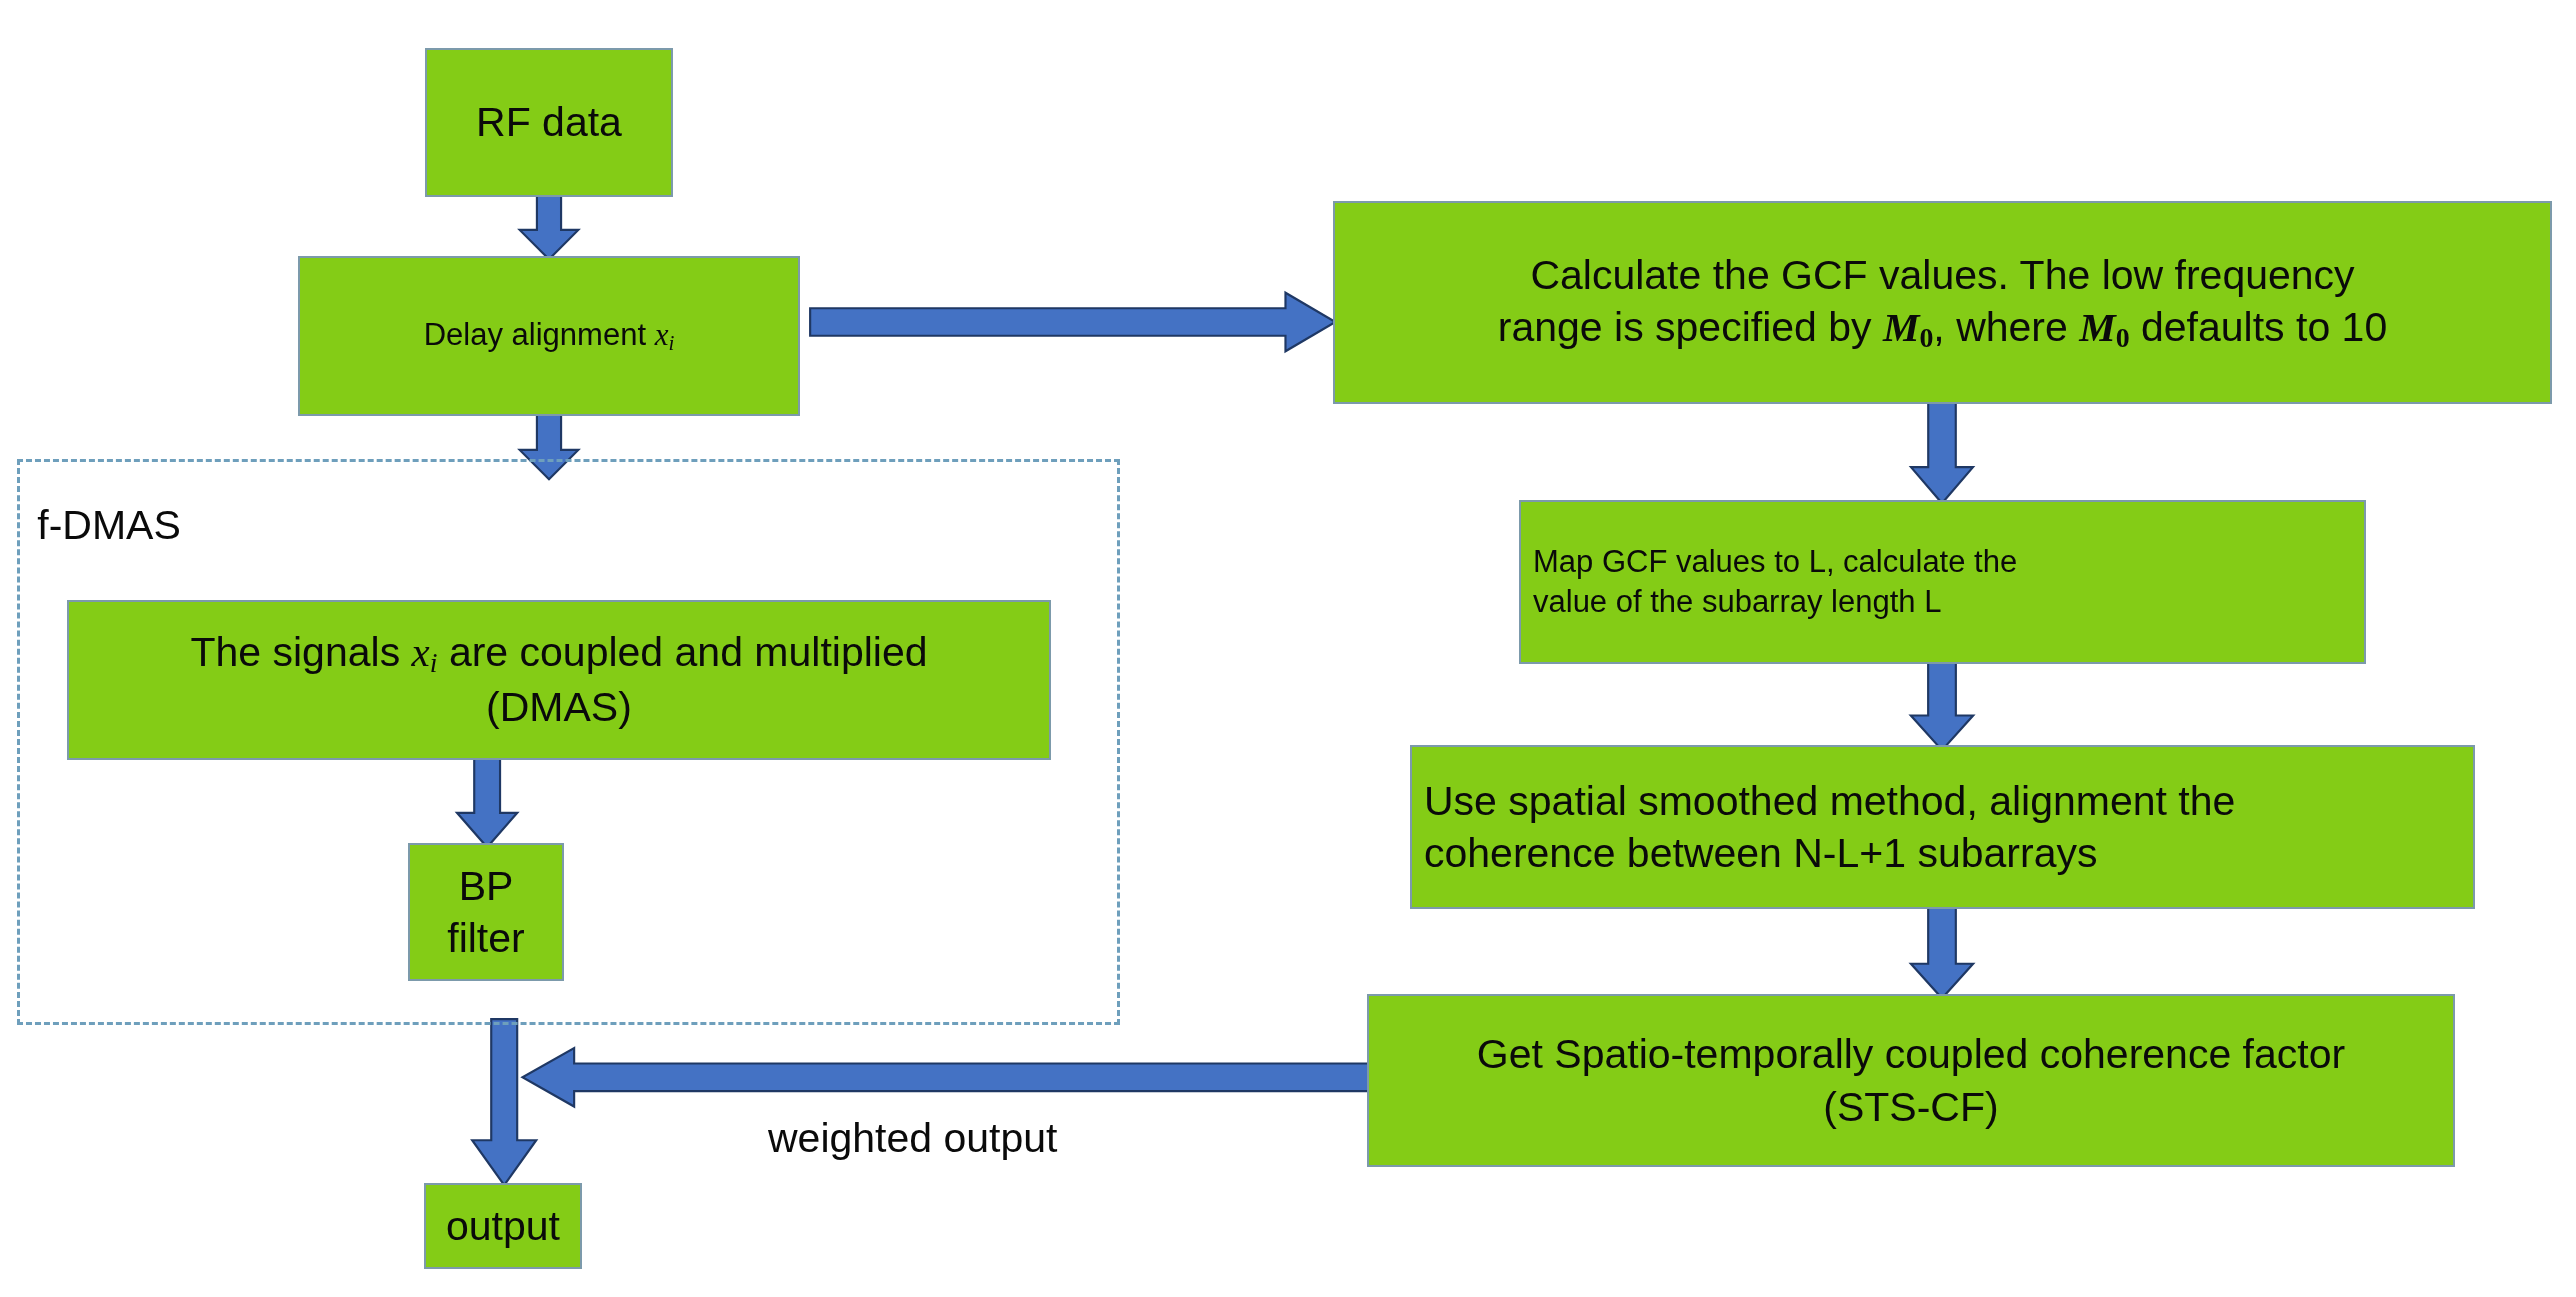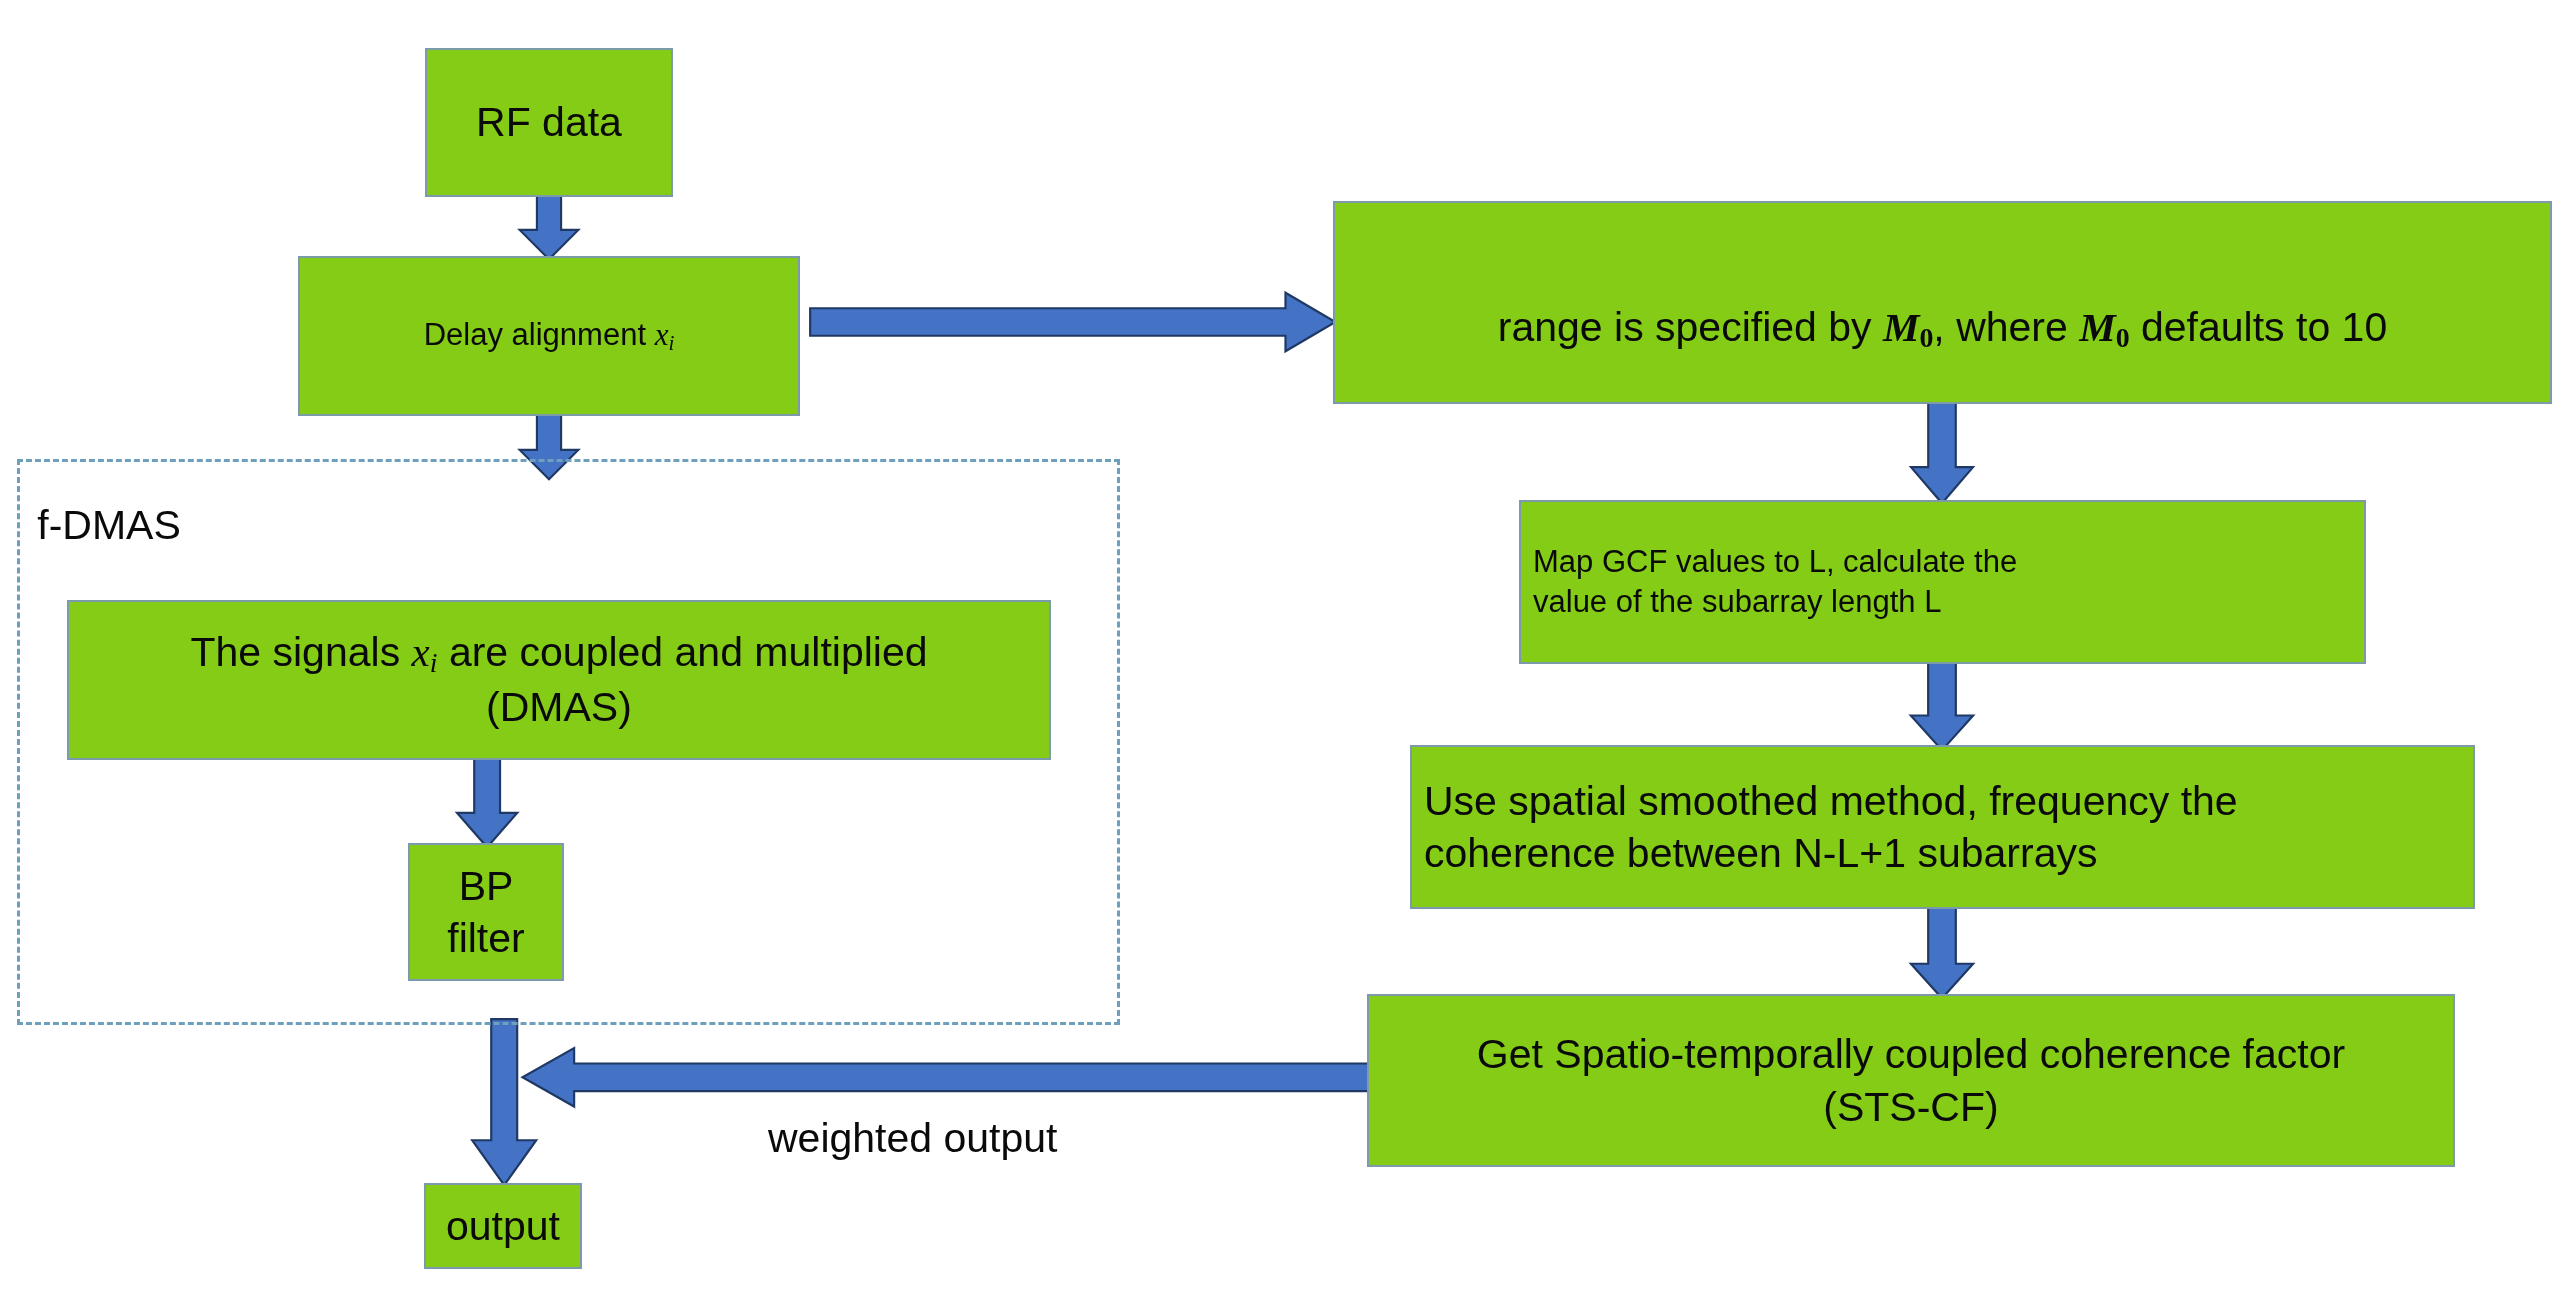--- a/index.html
+++ b/index.html
@@ -149,29 +149,29 @@
 
   <div class="node" id="n-rf-data">
     <span class="txt">RF data</span>
   </div>
 
   <div class="node" id="n-delay">
     <span class="txt"><span>Delay alignment </span><span class="mathvar"><span>x</span><sub>i</sub></span></span>
   </div>
 
   <div class="node" id="n-gcf">
-    <span class="txt"><br><span>range is specified by </span><span class="mathvar-b"><span>M</span><sub>0</sub></span><span>, where </span><span class="mathvar-b"><span>M</span><sub>0</sub></span><span> defaults to 10</span></span>
+    <span class="txt"><span>Calculate the GCF values. The low frequency</span><br><span>range is specified by </span><span class="mathvar-b"><span>M</span><sub>0</sub></span><span>, where </span><span class="mathvar-b"><span>M</span><sub>0</sub></span><span> defaults to 10</span></span>
   </div>
 
   <div class="node" id="n-map-gcf" style="justify-content:flex-start; text-align:left;">
     <span class="txt" style="text-align:left;"><span>Map GCF values to L, calculate the</span><br><span>value of the subarray length L</span></span>
   </div>
 
   <div class="node" id="n-spatial" style="justify-content:flex-start; text-align:left;">
-    <span class="txt" style="text-align:left;"><span>Use spatial smoothed method, frequency the</span><br><span>coherence between N-L+1 subarrays</span></span>
+    <span class="txt" style="text-align:left;"><span>Use spatial smoothed method, alignment the</span><br><span>coherence between N-L+1 subarrays</span></span>
   </div>
 
   <div class="node" id="n-stscf">
     <span class="txt"><span>Get Spatio-temporally coupled coherence factor</span><br><span>(STS-CF)</span></span>
   </div>
 
   <div class="node" id="n-dmas">
     <span class="txt">
         <span style="display:block; text-align:center;"><span>The signals </span><span class="mathvar"><span>x</span><sub>i</sub></span><span> are coupled and multiplied</span></span>
         <span style="display:block; text-align:center;">(DMAS)</span>

